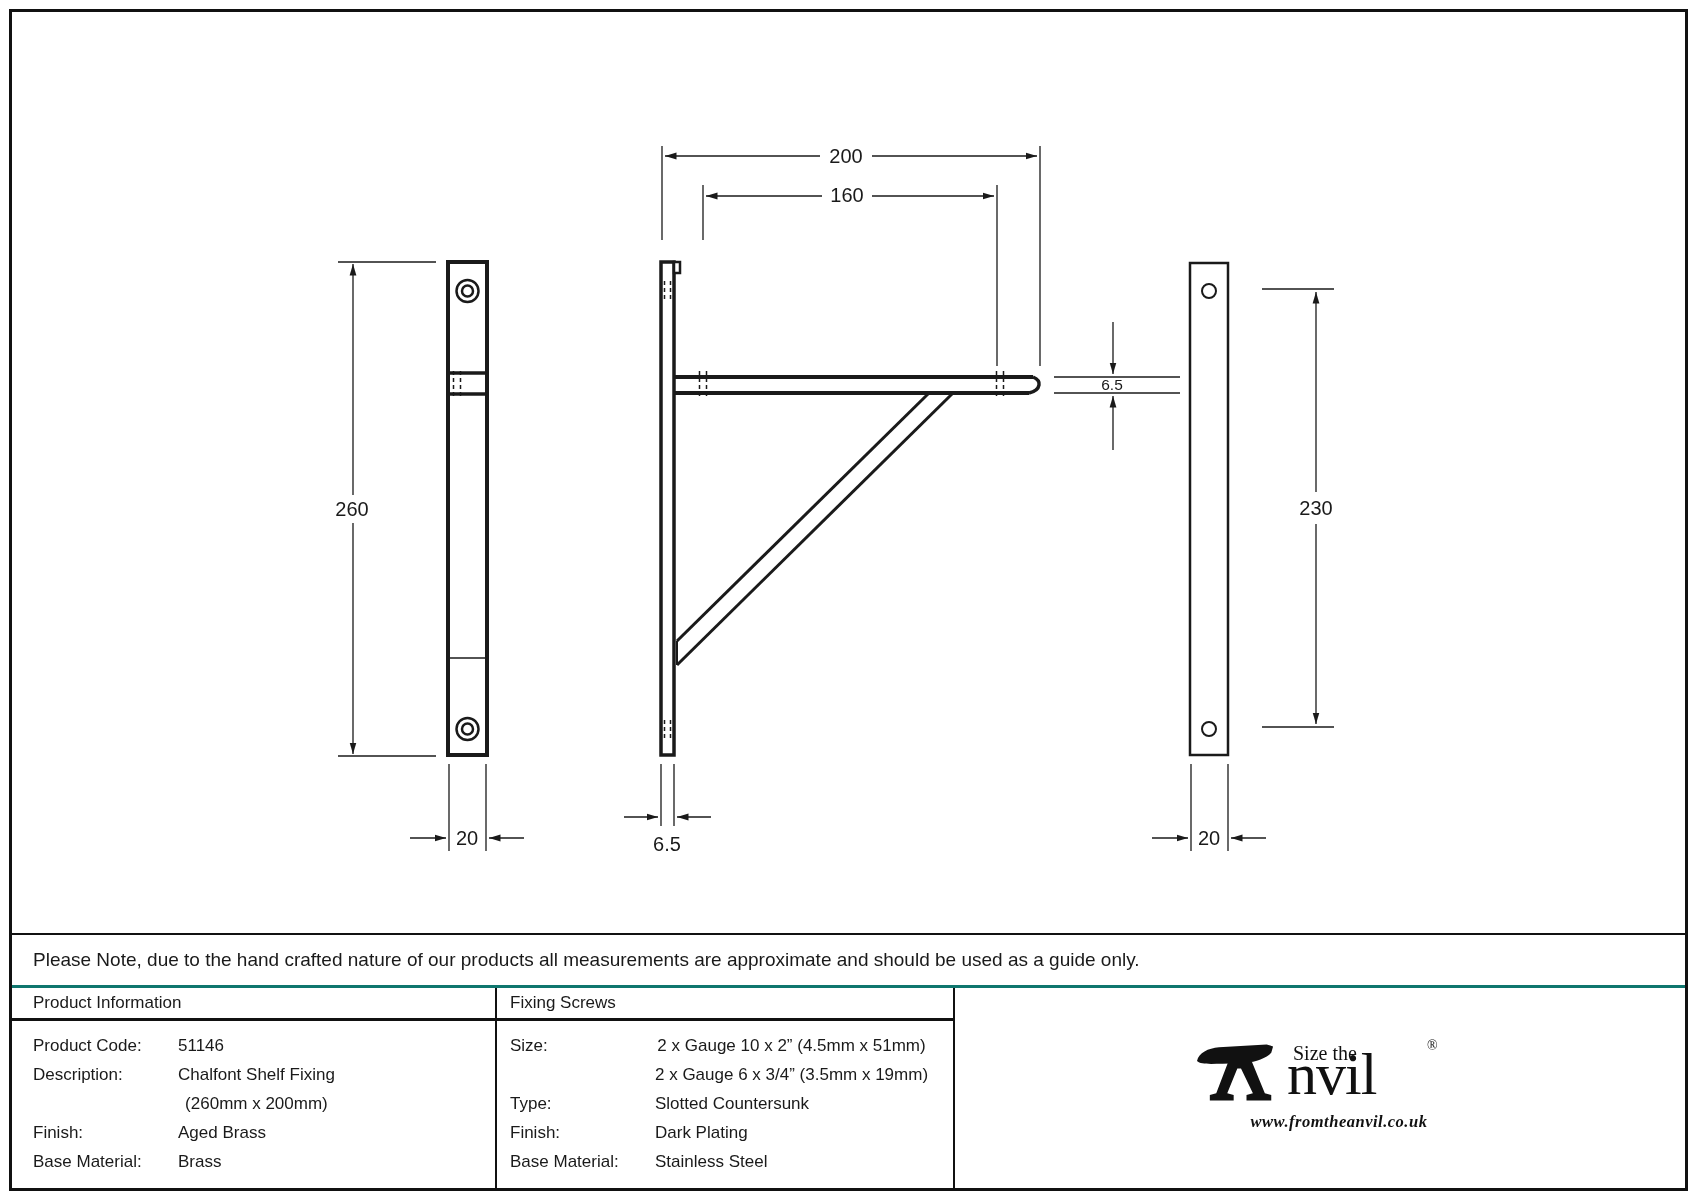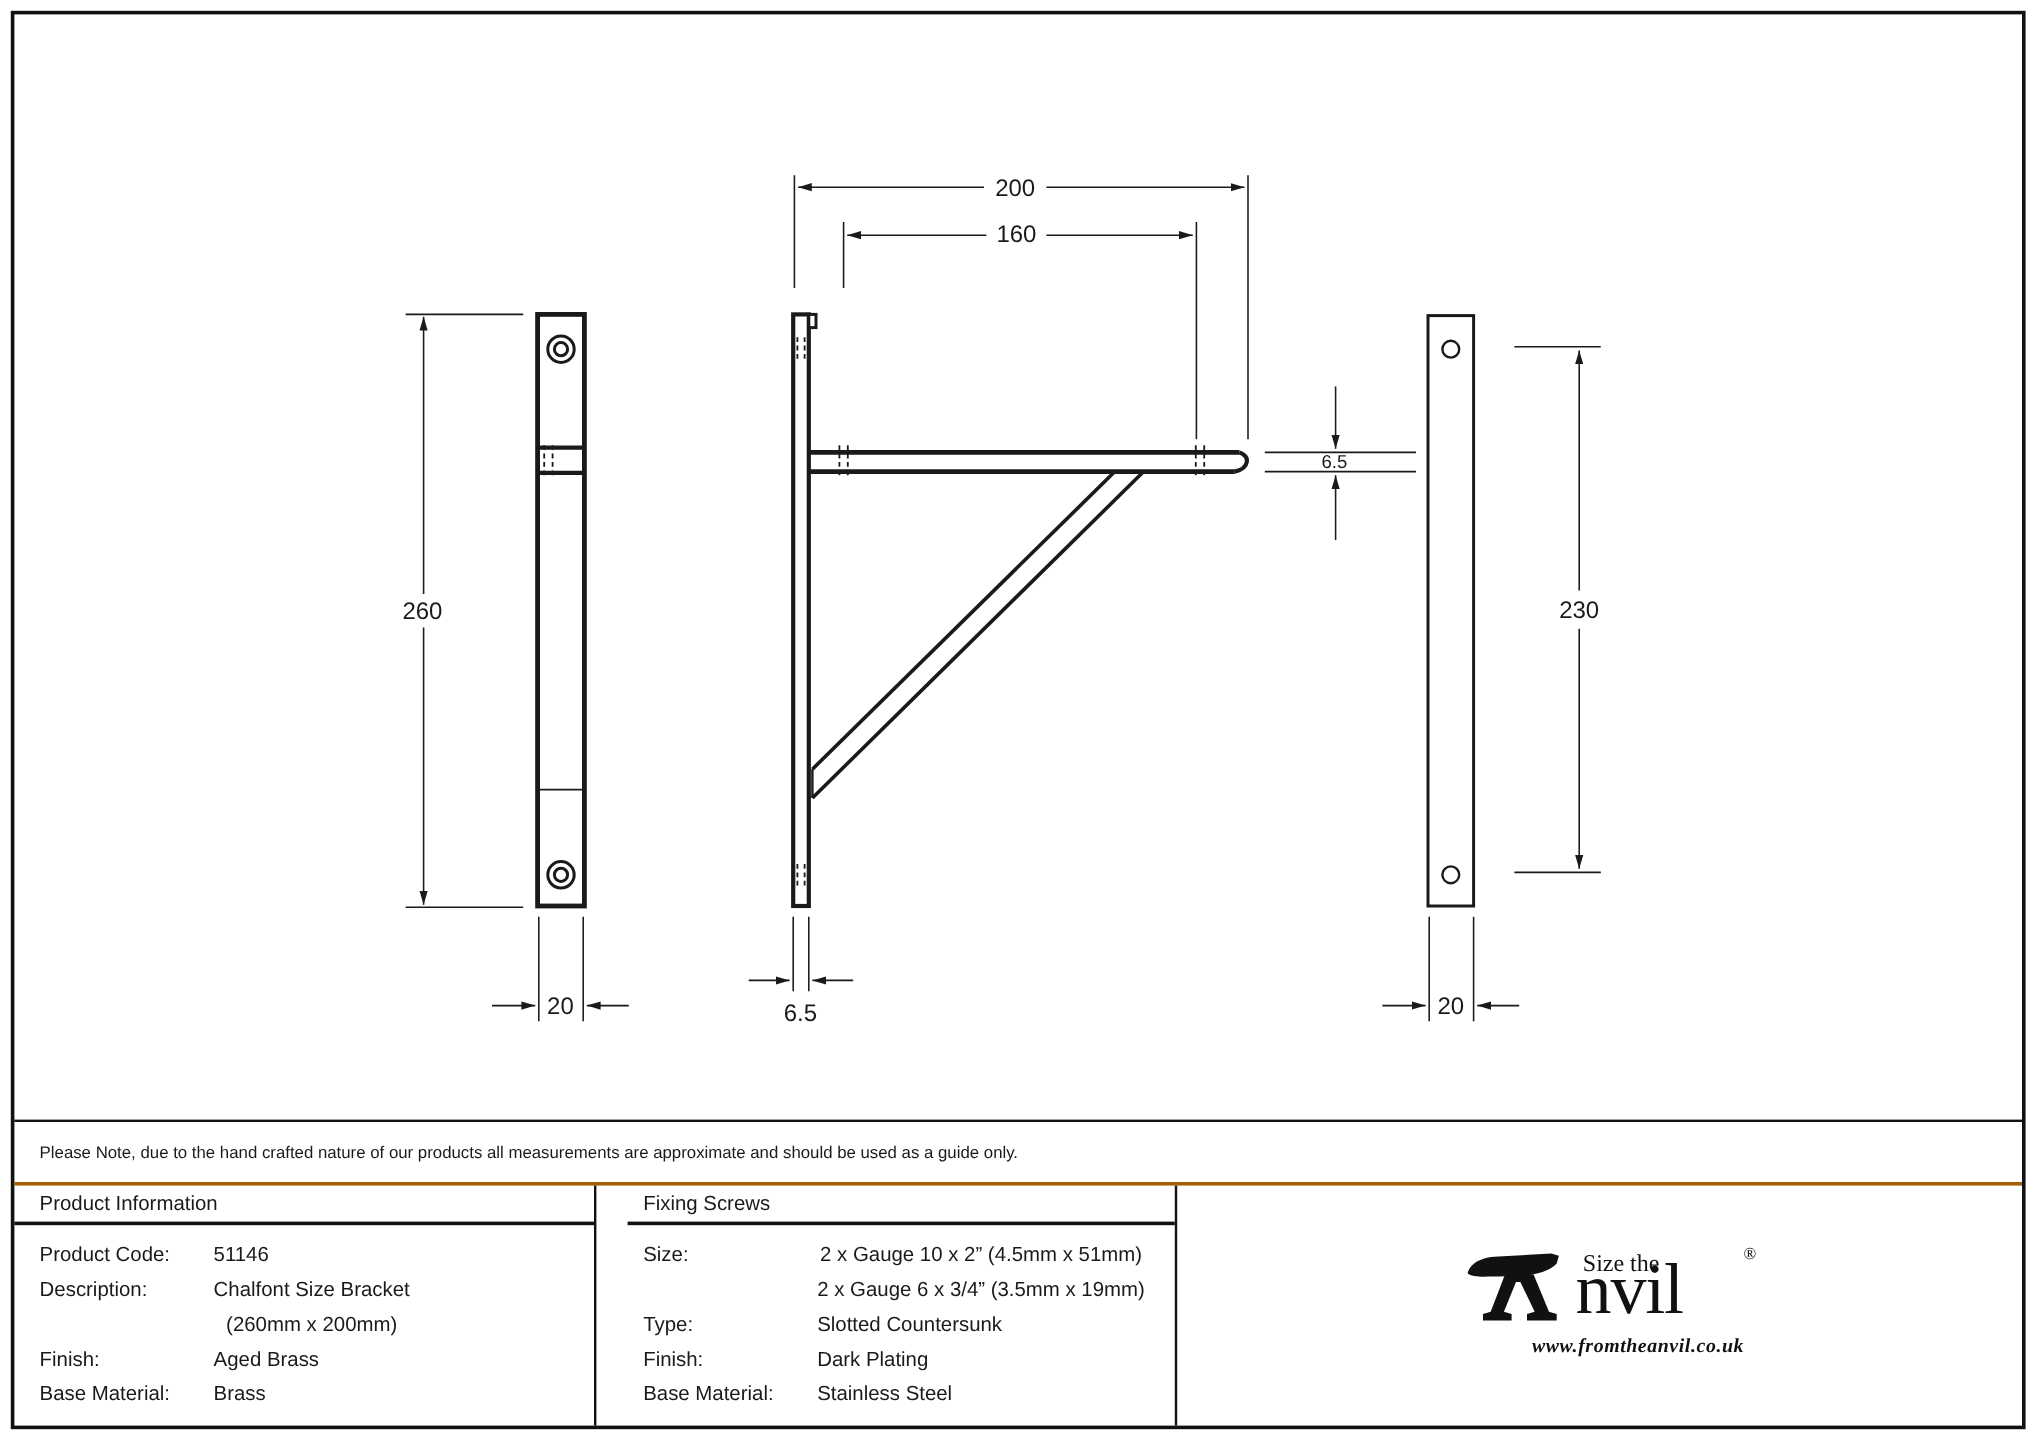--- a/index.html
+++ b/index.html
@@ -3,22 +3,22 @@
 <meta charset="utf-8">
 <style>
   html,body{margin:0;padding:0;background:#ffffff;}
   .page{position:relative;width:1697px;height:1200px;background:#ffffff;
         font-family:"Liberation Sans",sans-serif;color:#1a1a1a;overflow:hidden;}
   .frame{position:absolute;left:9px;top:9px;right:9px;bottom:9px;border:3px solid #111;
          display:flex;flex-direction:column;}
   .drawing-area{position:relative;height:921px;flex:0 0 auto;}
   .drawing-area svg{position:absolute;left:0;top:0;}
   .note-row{flex:0 0 auto;height:50px;border-top:2px solid #111;display:flex;align-items:center;
-            padding-left:21px;font-size:14px;}
-  .spec-table{flex:1 1 auto;border-top:3px solid #a16207;display:flex;flex-direction:row;gap:26px;}
+            padding-left:21px;font-size:19px;}
+  .spec-table{flex:1 1 auto;border-top:3px solid #0f766e;display:flex;flex-direction:row;}
   .col{display:flex;flex-direction:column;}
   .col-product{width:483px;border-right:2px solid #111;}
   .col-pack{width:435px;border-right:2px solid #111;}
   .col-screws{width:456px;border-right:2px solid #111;}
   .col-logo{flex:1 1 auto;display:flex;align-items:center;justify-content:center;}
   .col-header{flex:0 0 auto;height:30px;border-bottom:3px solid #111;display:flex;align-items:center;
               padding-left:21px;font-size:17px;}
   .col-body{flex:1 1 auto;padding:10px 0 0 21px;font-size:17px;}
   .col-pack .col-body{padding-left:13px;}
   .col-screws .col-body{padding-left:13px;}
@@ -169,21 +169,21 @@
       <div class="col col-product">
         <div class="col-header">Product Information</div>
         <div class="col-body">
           <div class="kv">
             <span class="k">Product Code:</span>
             <span class="v">51146</span>
           </div>
           <div class="kv">
             <span class="k">Description:</span>
             <span class="v">
-              <div class="vline">Chalfont Size Bracket</div>
+              <div class="vline">Chalfont Shelf Fixing</div>
               <div class="vline">(260mm x 200mm)</div>
             </span>
           </div>
           <div class="kv">
             <span class="k">Finish:</span>
             <span class="v">Aged Brass</span>
           </div>
           <div class="kv">
             <span class="k">Base Material:</span>
             <span class="v">Brass</span>

